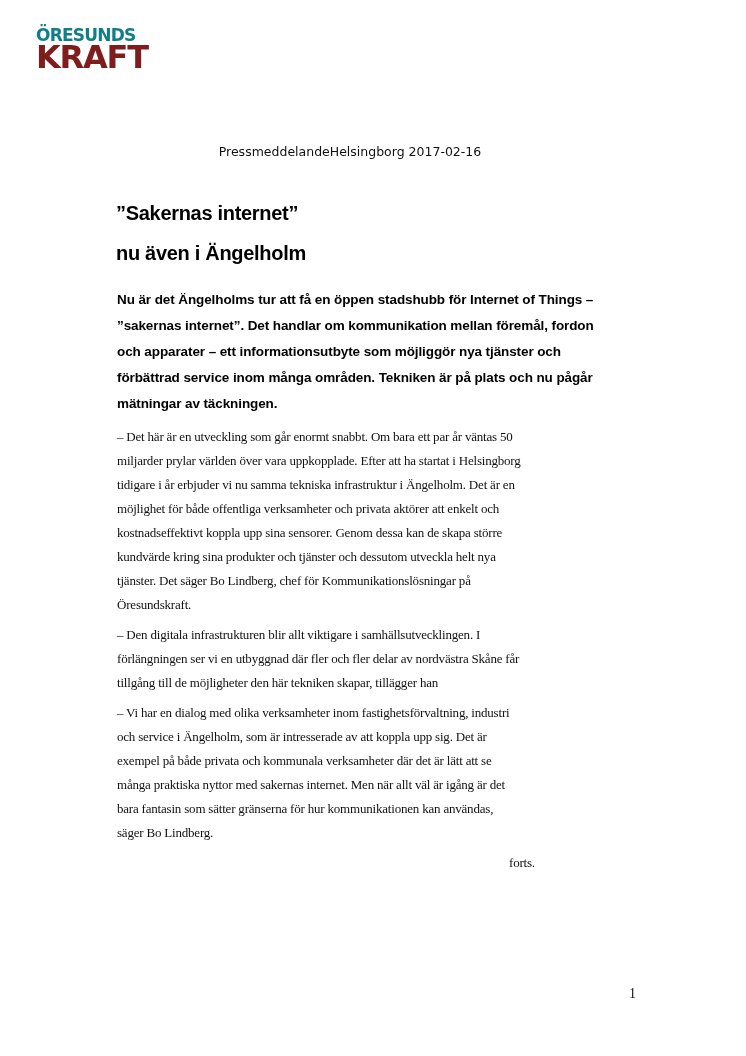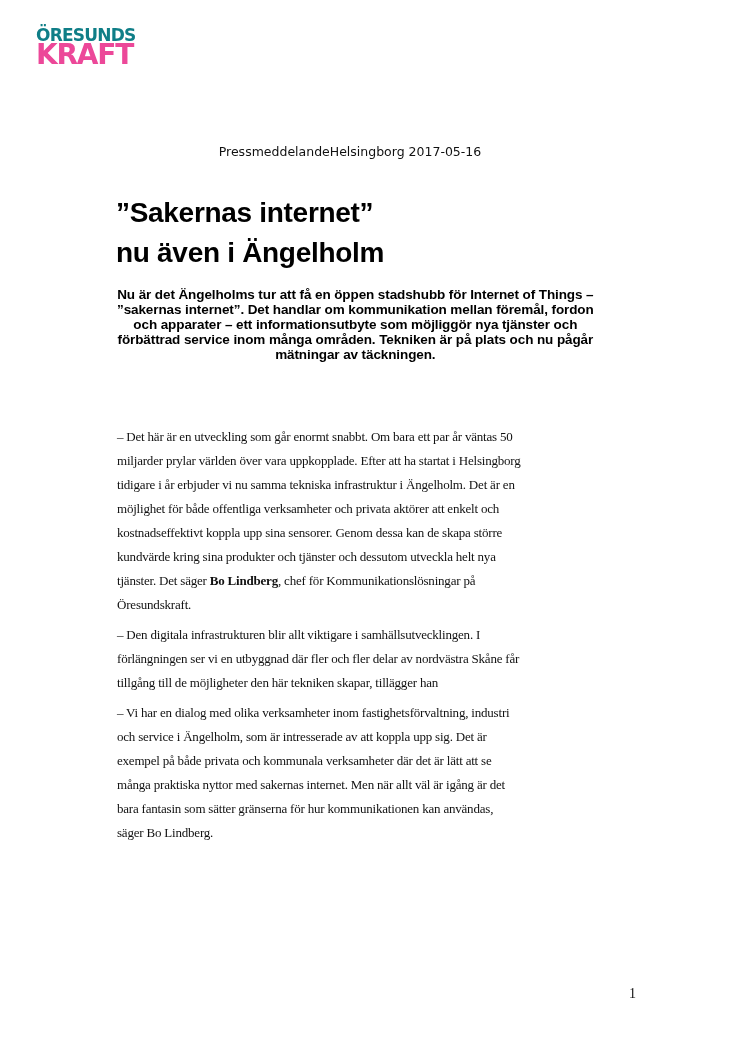--- a/index.html
+++ b/index.html
@@ -18,71 +18,70 @@
   .logo-line1 {
     font-family: "DejaVu Sans", sans-serif;
     font-weight: bold;
     font-size: 17px;
     letter-spacing: -0.8px;
     color: #0f7e87;
   }
   .logo-line2 {
     font-family: "DejaVu Sans", sans-serif;
     font-weight: bold;
-    font-size: 28px;
+    font-size: 32px;
     letter-spacing: -1.2px;
-    color: #ec4899;
+    color: #7f1d1d;
     margin-top: -3px;
   }
 
   
   .meta-row {
     position: absolute; left: 117px; top: 144px; width: 466px;
     font-family: "DejaVu Sans", sans-serif;
     font-size: 12.5px; color: #111111;
     display: flex; justify-content: center;
   }
 
   
   .headline {
     position: absolute; left: 116px; top: 193px;
     font-family: "Liberation Sans", sans-serif;
     font-weight: bold;
-    font-size: 28px;
+    font-size: 20px;
     line-height: 40px;
     letter-spacing: -0.3px;
     color: #000000;
     margin: 0;
   }
 
   
   .lead {
     position: absolute; left: 117px; top: 287px;
     font-family: "Liberation Sans", sans-serif;
     font-weight: bold;
     font-size: 13.5px;
-    line-height: 15px;
+    line-height: 26px;
     letter-spacing: -0.1px;
     color: #000000;
     white-space: pre-line;
     margin: 0;
-    text-align: center;
   }
 
   
   .body-copy {
     position: absolute; left: 117px; top: 425px; width: 560px;
     font-family: "Liberation Serif", "DejaVu Serif", serif;
     font-size: 13px;
     line-height: 24px;
     letter-spacing: -0.2px;
     color: #111111;
   }
   .body-copy p { margin: 0 0 6px 0; white-space: pre-line; }
-  .body-copy .b { font-weight: bold; }
+  .body-copy .b { font-weight: normal; }
   .forts { margin-top: 0; padding-left: 392px; white-space: normal; }
 
   
   .page-number {
     position: absolute; left: 629px; top: 986px;
     font-family: "Liberation Serif", "DejaVu Serif", serif;
     font-size: 14px; color: #111111;
   }
 </style>
 </head>
@@ -90,21 +89,21 @@
 
 <div class="page">
 
   <div class="logo">
     <div class="logo-line1">ÖRESUNDS</div>
     <div class="logo-line2">KRAFT</div>
   </div>
 
   <div class="meta-row">
     <span>Pressmeddelande</span>
-    <span>Helsingborg 2017-05-16</span>
+    <span>Helsingborg 2017-02-16</span>
   </div>
 
   <h1 class="headline">
     <span>”Sakernas internet”</span><br>
     <span>nu även i Ängelholm</span>
   </h1>
 
   <p class="lead">Nu är det Ängelholms tur att få en öppen stadshubb för Internet of Things –
 ”sakernas internet”. Det handlar om kommunikation mellan föremål, fordon
 och apparater – ett informationsutbyte som möjliggör nya tjänster och
@@ -122,17 +121,18 @@
 Öresundskraft.</span></p>
     <p>– Den digitala infrastrukturen blir allt viktigare i samhällsutvecklingen. I
 förlängningen ser vi en utbyggnad där fler och fler delar av nordvästra Skåne får
 tillgång till de möjligheter den här tekniken skapar, tillägger han</p>
     <p>– Vi har en dialog med olika verksamheter inom fastighetsförvaltning, industri
 och service i Ängelholm, som är intresserade av att koppla upp sig. Det är
 exempel på både privata och kommunala verksamheter där det är lätt att se
 många praktiska nyttor med sakernas internet. Men när allt väl är igång är det
 bara fantasin som sätter gränserna för hur kommunikationen kan användas,
 säger Bo Lindberg.</p>
+    <p class="forts">forts.</p>
   </div>
 
   <div class="page-number">1</div>
 
 </div>
 
 </body></html>

